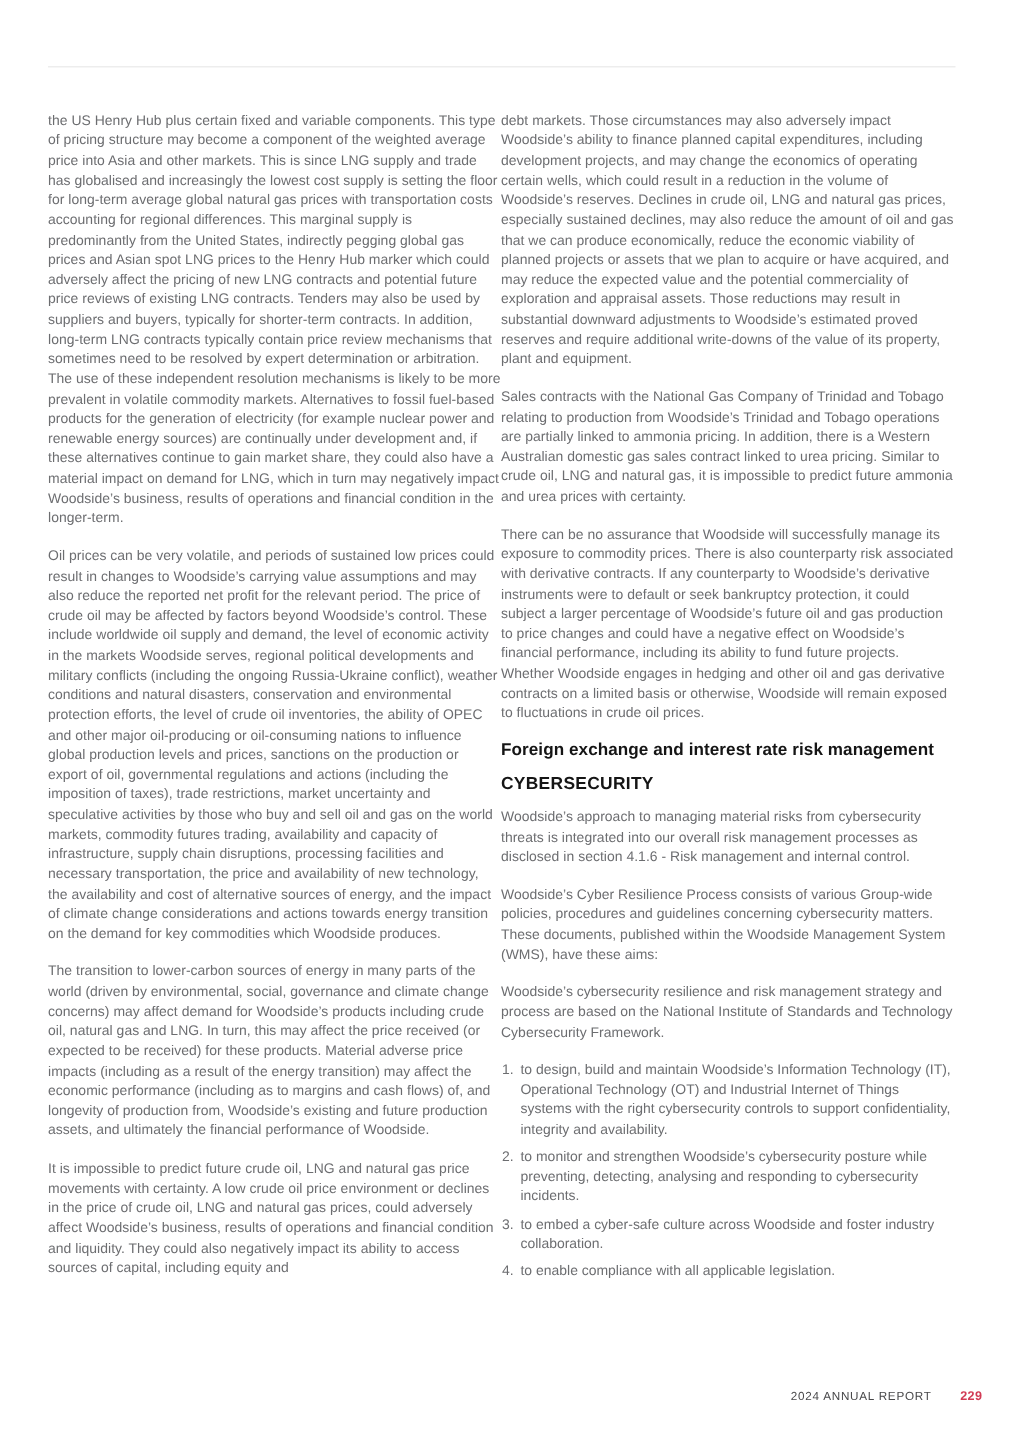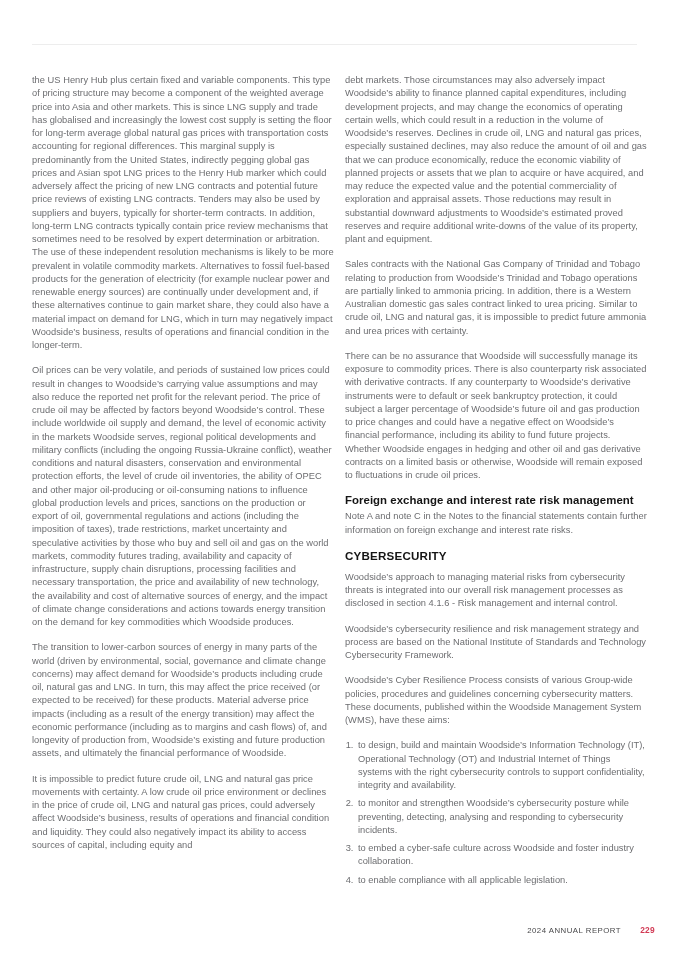--- a/index.html
+++ b/index.html
@@ -10,21 +10,21 @@
     background:#ffffff;
     font-family:"Liberation Sans", sans-serif;
     overflow:hidden;
   }
   .top-rule {
     position:absolute; top:44px; left:32px; width:605px; height:1px;
     background:#ededed;
   }
   .columns {
     position:absolute; top:74px; left:32px; width:615px;
-    display:flex; gap:11px;
+    display:flex; 
   }
   .col { width:302px; }
   p.body {
     font-size:9.3px; line-height:13.25px;
     color:#6c6d70;
     margin:0 0 12px 0;
     letter-spacing:0.02px;
   }
   h3.subhead {
     font-size:11.4px; font-weight:bold; color:#151515;
@@ -65,27 +65,26 @@
       <p class="body">The transition to lower-carbon sources of energy in many parts of the world (driven by environmental, social, governance and climate change concerns) may affect demand for Woodside’s products including crude oil, natural gas and LNG. In turn, this may affect the price received (or expected to be received) for these products. Material adverse price impacts (including as a result of the energy transition) may affect the economic performance (including as to margins and cash flows) of, and longevity of production from, Woodside’s existing and future production assets, and ultimately the financial performance of Woodside.</p>
       <p class="body">It is impossible to predict future crude oil, LNG and natural gas price movements with certainty. A low crude oil price environment or declines in the price of crude oil, LNG and natural gas prices, could adversely affect Woodside’s business, results of operations and financial condition and liquidity. They could also negatively impact its ability to access sources of capital, including equity and</p>
     </div>
 
     <div class="col">
       <p class="body">debt markets. Those circumstances may also adversely impact Woodside’s ability to finance planned capital expenditures, including development projects, and may change the economics of operating certain wells, which could result in a reduction in the volume of Woodside’s reserves. Declines in crude oil, LNG and natural gas prices, especially sustained declines, may also reduce the amount of oil and gas that we can produce economically, reduce the economic viability of planned projects or assets that we plan to acquire or have acquired, and may reduce the expected value and the potential commerciality of exploration and appraisal assets. Those reductions may result in substantial downward adjustments to Woodside’s estimated proved reserves and require additional write-downs of the value of its property, plant and equipment.</p>
       <p class="body">Sales contracts with the National Gas Company of Trinidad and Tobago relating to production from Woodside’s Trinidad and Tobago operations are partially linked to ammonia pricing. In addition, there is a Western Australian domestic gas sales contract linked to urea pricing. Similar to crude oil, LNG and natural gas, it is impossible to predict future ammonia and urea prices with certainty.</p>
       <p class="body">There can be no assurance that Woodside will successfully manage its exposure to commodity prices. There is also counterparty risk associated with derivative contracts. If any counterparty to Woodside’s derivative instruments were to default or seek bankruptcy protection, it could subject a larger percentage of Woodside’s future oil and gas production to price changes and could have a negative effect on Woodside’s financial performance, including its ability to fund future projects. Whether Woodside engages in hedging and other oil and gas derivative contracts on a limited basis or otherwise, Woodside will remain exposed to fluctuations in crude oil prices.</p>
 
       <h3 class="subhead">Foreign exchange and interest rate risk management</h3>
-      <p class="body">Note A and note C in the Notes to the financial statements contain further information on foreign exchange and interest rate risks.</p>
 
       <h2 class="sechead">CYBERSECURITY</h2>
 
       <p class="body">Woodside’s approach to managing material risks from cybersecurity threats is integrated into our overall risk management processes as disclosed in section 4.1.6 - Risk management and internal control.</p>
+      <p class="body">Woodside’s Cyber Resilience Process consists of various Group-wide policies, procedures and guidelines concerning cybersecurity matters. These documents, published within the Woodside Management System (WMS), have these aims:</p>
       <p class="body">Woodside’s cybersecurity resilience and risk management strategy and process are based on the National Institute of Standards and Technology Cybersecurity Framework.</p>
-      <p class="body">Woodside’s Cyber Resilience Process consists of various Group-wide policies, procedures and guidelines concerning cybersecurity matters. These documents, published within the Woodside Management System (WMS), have these aims:</p>
 
       <ol class="aims">
         <li>to design, build and maintain Woodside’s Information Technology (IT), Operational Technology (OT) and Industrial Internet of Things systems with the right cybersecurity controls to support confidentiality, integrity and availability.</li>
         <li>to monitor and strengthen Woodside’s cybersecurity posture while preventing, detecting, analysing and responding to cybersecurity incidents.</li>
         <li>to embed a cyber-safe culture across Woodside and foster industry collaboration.</li>
         <li>to enable compliance with all applicable legislation.</li>
       </ol>
     </div>
 
   </div>

